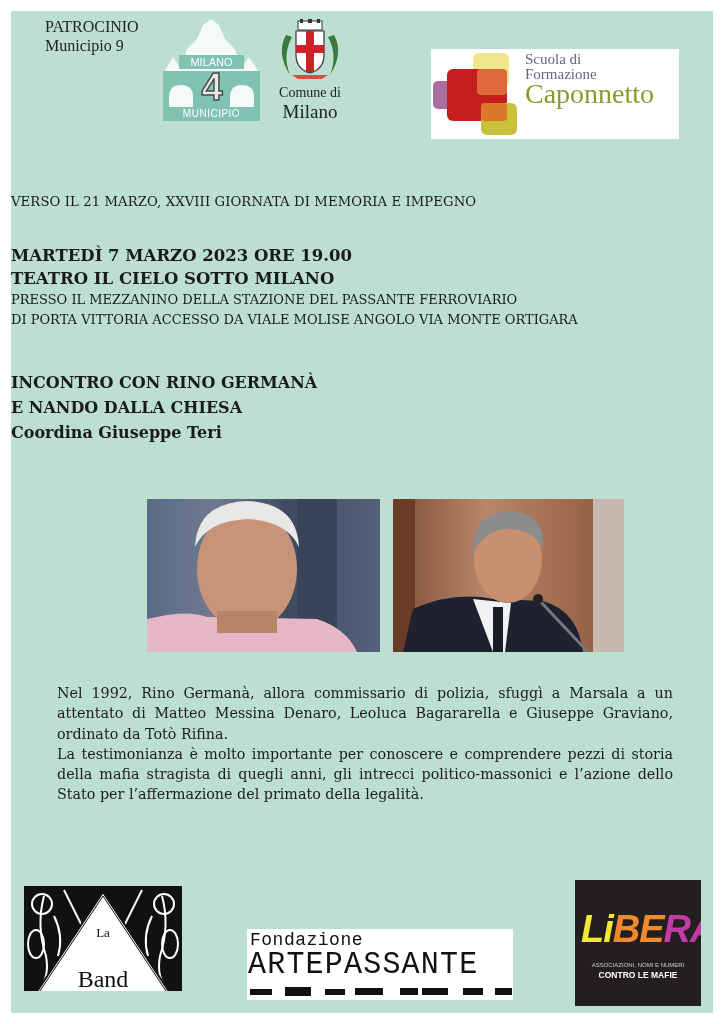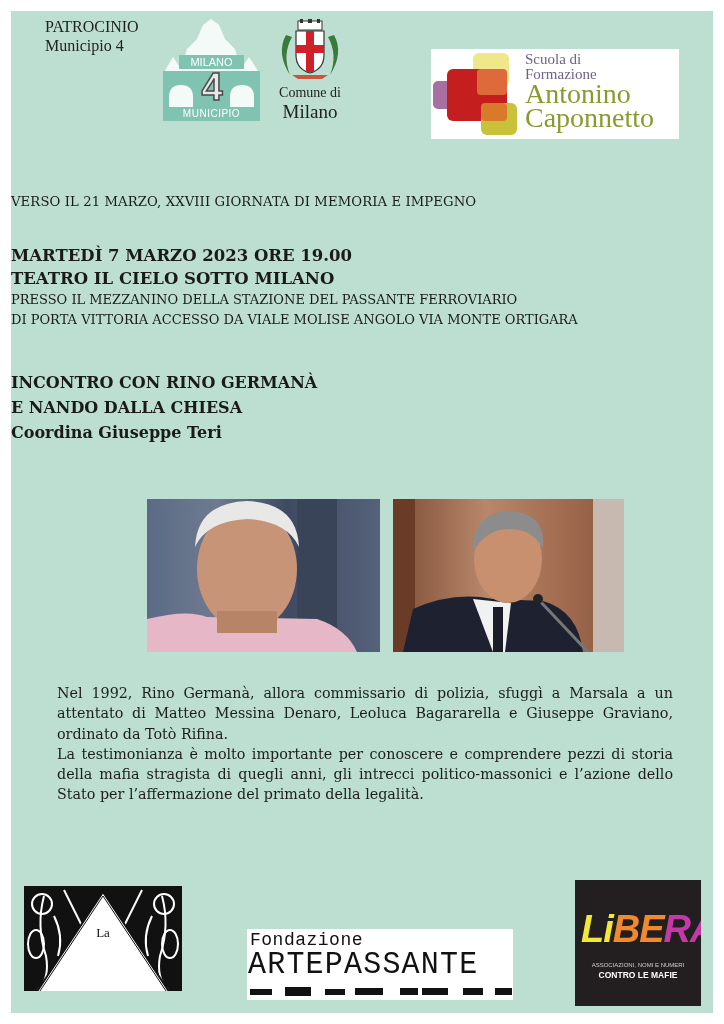--- a/index.html
+++ b/index.html
@@ -59,21 +59,21 @@
   .libera-sub1 { position: absolute; left: 0; width: 126px; top: 82px; text-align: center; font-family: "Liberation Sans", sans-serif; font-size: 6px; color: #cfcfcf; }
   .libera-sub2 { position: absolute; left: 0; width: 126px; top: 90px; text-align: center; font-family: "Liberation Sans", sans-serif; font-weight: bold; font-size: 8.5px; color: #ffffff; }
 </style>
 </head>
 <body>
 
 <div class="panel"></div>
 
 <div class="abs patrocinio">
   <div>PATROCINIO</div>
-  <div>Municipio 4</div>
+  <div>Municipio 9</div>
 </div>
 
 <div class="abs municipio-logo">
   <svg width="97" height="102" viewBox="0 0 97 102">
 
     <path d="M0 102 L0 55 L10 38 L18 50 L24 30 L34 20 L40 6 L48 0 L56 6 L62 20 L72 30 L78 50 L86 38 L97 55 L97 102 Z" fill="#f4faf7"></path>
     <rect x="0" y="52" width="97" height="50" fill="#7fc3b0"></rect>
     <path d="M6 102 L6 78 Q6 66 18 66 Q30 66 30 78 L30 102 Z" fill="#f4faf7"></path>
     <path d="M67 102 L67 78 Q67 66 79 66 Q91 66 91 78 L91 102 Z" fill="#f4faf7"></path>
     <rect x="16" y="36" width="65" height="14" fill="#7fc3b0"></rect>
@@ -109,21 +109,20 @@
     <rect x="42" y="4" width="36" height="34" rx="6" fill="#efe78a"></rect>
     <rect x="2" y="32" width="34" height="28" rx="5" fill="#a8709e"></rect>
     <rect x="16" y="20" width="60" height="52" rx="6" fill="#c51e1e"></rect>
     <rect x="46" y="20" width="30" height="26" rx="4" fill="#de6a3c"></rect>
     <rect x="50" y="54" width="36" height="32" rx="6" fill="#c9c13a"></rect>
     <rect x="50" y="54" width="26" height="18" rx="4" fill="#d97a2a"></rect>
   </svg>
   <div class="scuola-text">
     <div class="scuola-small">Scuola di</div>
     <div class="scuola-small">Formazione</div>
-    <div class="scuola-big">Antonino</div>
     <div class="scuola-big">Caponnetto</div>
   </div>
 </div>
 
 <div class="abs center subhead" style="top:192px;">
   <div>VERSO IL 21 MARZO, XXVIII GIORNATA DI MEMORIA E IMPEGNO</div>
 </div>
 
 <div class="abs center bold-head" style="top:245px;">MARTEDÌ 7 MARZO  2023 ORE 19.00</div>
 <div class="abs center bold-head" style="top:268px;">TEATRO IL CIELO SOTTO MILANO</div>
@@ -177,20 +176,21 @@
         <ellipse cx="146" cy="58" rx="8" ry="14"></ellipse>
       <path d="M40 4 L58 40"></path>
         <path d="M118 4 L100 40"></path>
       <path d="M30 30 Q40 50 34 70"></path>
         <path d="M128 30 Q118 50 124 70"></path>
     </g>
     <polygon points="79,6 152,116 6,116" fill="#ffffff" stroke="#111" stroke-width="2"></polygon>
     <polygon points="79,10 148,114 10,114" fill="none" stroke="#111" stroke-width="1"></polygon>
   </svg>
   <div class="abs" style="left:0;top:39px;width:158px;text-align:center;font-family:'Liberation Serif',serif;font-size:13px;color:#111;">La</div>
+  <div class="abs" style="left:0;top:80px;width:158px;text-align:center;font-family:'Liberation Serif',serif;font-size:24px;color:#111;">Band</div>
 </div>
 
 <div class="abs artepassante">
   <div class="ap-small">Fondazione</div>
   <div class="ap-big">ARTEPASSANTE</div>
   <svg class="ap-dashes" viewBox="0 0 262 9">
     <rect x="0" y="2" width="22" height="6" fill="#111"></rect>
     <rect x="35" y="0" width="26" height="9" fill="#111"></rect>
     <rect x="75" y="2" width="20" height="6" fill="#111"></rect>
     <rect x="105" y="1" width="28" height="7" fill="#111"></rect>

